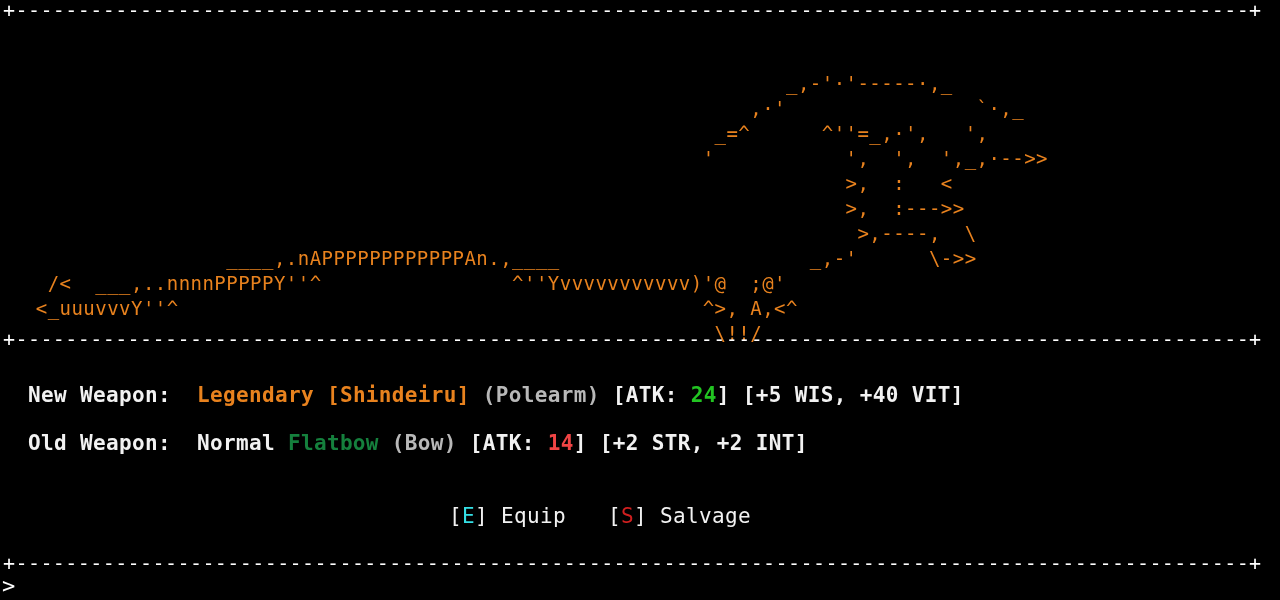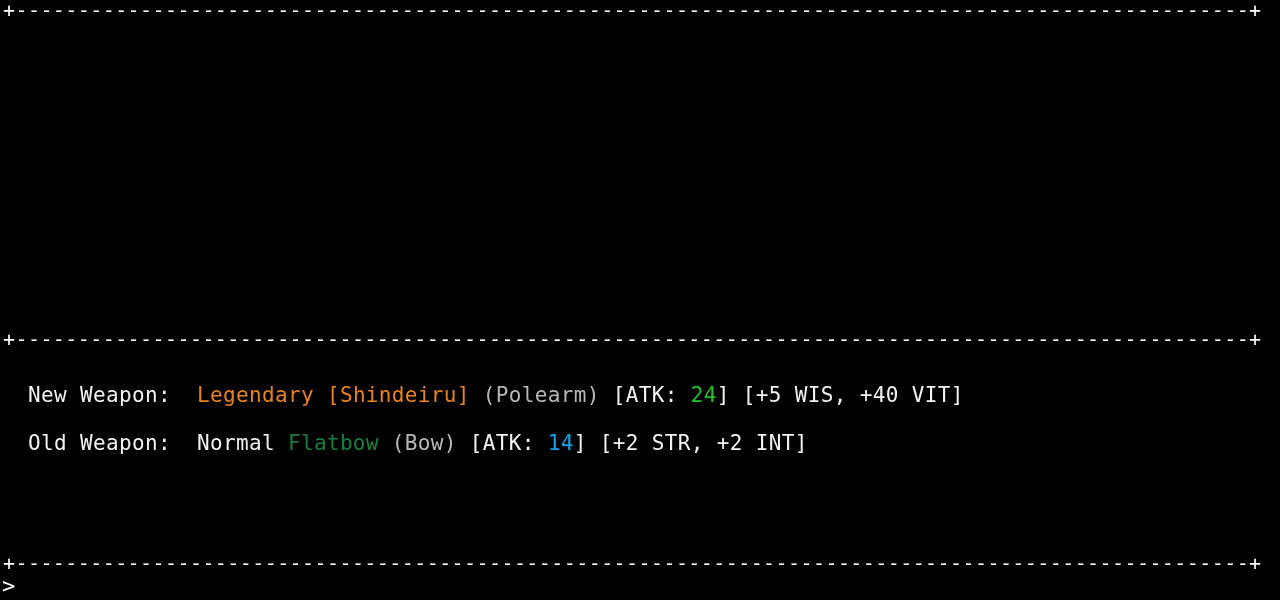--- a/index.html
+++ b/index.html
@@ -52,33 +52,34 @@
   
   .weapon-row {
     position: absolute;
     left: 28px;
     white-space: pre;
     font-family: "DejaVu Sans Mono", "Liberation Mono", monospace;
     font-size: 21px;
     line-height: 26px;
     letter-spacing: 0.35px;
     color: #f2f2f2;
+    font-weight: bold;
   }
   #row-new { top: 382px; }
   #row-old { top: 430px; }
 
   .label     { color: #f2f2f2; }
   .rarity-legendary { color: #e8821e; }
   .rarity-normal    { color: #f2f2f2; text-align: right; }
   .name-legendary   { color: #e8821e; }
   .name-normal      { color: #15803d; }
   .wtype     { color: #b8b8b8; }
   .brk       { color: #f2f2f2; }
   .atk-hi    { color: #22c422; }
-  .atk-lo    { color: #0ea5e9; }
+  .atk-lo    { color: #ef4444; }
   .stats     { color: #f2f2f2; }
 
   
   #actions {
     position: absolute;
     left: 449px;
     top: 503px;
     white-space: pre;
     font-family: "DejaVu Sans Mono", "Liberation Mono", monospace;
     font-size: 21px;
@@ -115,26 +116,38 @@
     white-space: pre;
   }
 </style>
 </head>
 <body>
 
 <div id="screen">
 
   <div class="border-rule" id="border-top">+---------------------------------------------------------------------------------------------------+</div>
 
+  <pre id="ascii-art">                                                                  _,-'·'-----·,_
+                                                               ,·'                `·,_
+                                                            _=^      ^''=_,·',   ',
+                                                           '           ',  ',  ',_,·--&gt;&gt;
+                                                                       &gt;,  :   &lt;
+                                                                       &gt;,  :---&gt;&gt;
+                                                                        &gt;,----,  \
+                   ____,.nAPPPPPPPPPPPPAn.,____                     _,-'      \-&gt;&gt;
+    /&lt;  ___,..nnnnPPPPPY''^                ^''Yvvvvvvvvvvv)'@  ;@'<v>
+   &lt;_uuuvvvY''^                                            ^&gt;, A,&lt;^
+                                                            \!!/</v></pre>
 
   <div class="border-rule" id="border-mid">+---------------------------------------------------------------------------------------------------+</div>
 
   <div class="weapon-row" id="row-new"><span class="label">New Weapon:</span><span>  </span><span class="rarity-legendary">Legendary</span><span> </span><span class="name-legendary">[Shindeiru]</span><span> </span><span class="wtype">(Polearm)</span><span> </span><span class="brk">[ATK:</span><span> </span><span class="atk-hi">24</span><span class="brk">]</span><span> </span><span class="stats">[+5 WIS, +40 VIT]</span></div>
 
   <div class="weapon-row" id="row-old"><span class="label">Old Weapon:</span><span>  </span><span class="rarity-normal">Normal</span><span> </span><span class="name-normal">Flatbow</span><span> </span><span class="wtype">(Bow)</span><span> </span><span class="brk">[ATK:</span><span> </span><span class="atk-lo">14</span><span class="brk">]</span><span> </span><span class="stats">[+2 STR, +2 INT]</span></div>
 
+  <div id="actions"><span><span class="brk">[</span><span class="key-equip">E</span><span class="brk">]</span><span> </span><span class="label">Equip</span></span><span class="action-gap"></span><span><span class="brk">[</span><span class="key-salvage">S</span><span class="brk">]</span><span> </span><span class="label">Salvage</span></span></div>
 
   <div class="border-rule" id="border-bottom">+---------------------------------------------------------------------------------------------------+</div>
 
   <div id="prompt"><span>&gt;</span><span></span></div>
 
 
 </div>
 
 </body></html>

